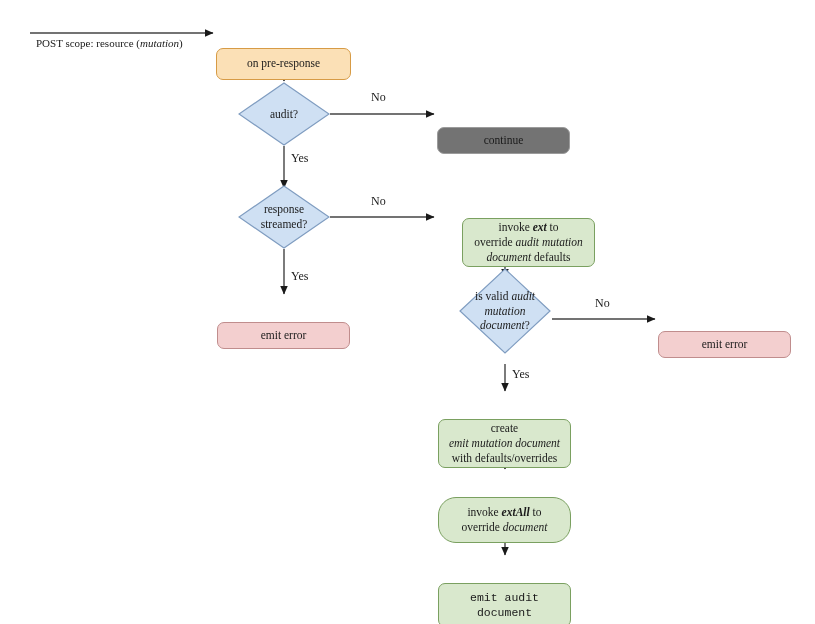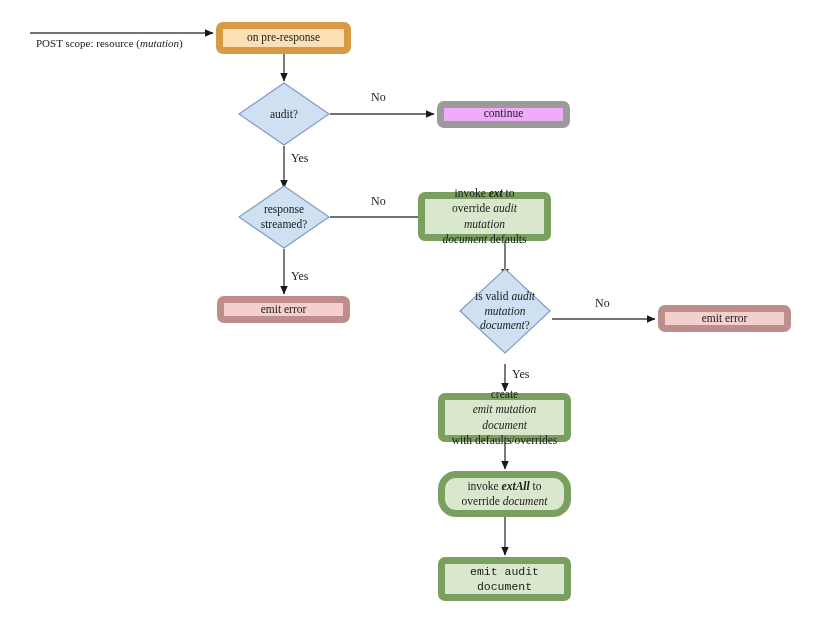--- a/index.html
+++ b/index.html
@@ -28,43 +28,43 @@
     position: absolute;
     box-sizing: border-box;
     display: flex;
     align-items: center;
     justify-content: center;
     text-align: center;
     font-size: 11.5px;
     line-height: 1.32;
     color: #1a1a1a;
     border-radius: 7px;
-    border: 7px solid #3b82f6;
+    border: 1px solid #3b82f6;
     background: #f4f4f4;
+    margin-top: 26px;
   }
   .node .txt {
     padding: 0 6px;
     white-space: pre-line;
   }
   .node.orange {
     background: #fbe0b6;
     border-color: #d79b45;
   }
   .node.green {
     background: #d9e8cd;
     border-color: #7aa060;
   }
   .node.red {
     background: #f3cfcf;
     border-color: #c08d8d;
   }
   .node.gray {
-    background: #f0abfc;
+    background: #737373;
     border-color: #9b9b9b;
-    align-items: flex-end;
   }
   
   .diamond {
     position: absolute;
     display: flex;
     align-items: center;
     justify-content: center;
   }
   .diamond .dshape {
     position: absolute;
@@ -158,21 +158,21 @@
     <svg class="dshape" viewBox="0 0 92 64" xmlns="http://www.w3.org/2000/svg">
       <polygon points="46,1 91,32 46,63 1,32" fill="#cfe0f3" stroke="#7f9cc0" stroke-width="1.2"></polygon>
     </svg>
     <span class="dlabel">response<br>streamed?</span>
   </div>
 
   <div class="node red" style="left:217px; top:296px; width:133px; height:27px;">
     <span class="txt">emit error</span>
   </div>
 
-  <div class="node green" style="left:418px; top:192px; width:133px; height:49px;">
+  <div class="node green" style="left:462px; top:192px; width:133px; height:49px;">
     <span class="txt">invoke <span class="bi">ext</span> to<br>override <i>audit mutation<br>document</i> defaults</span>
   </div>
 
   <div class="diamond" style="left:459px; top:268px; width:92px; height:86px;justify-content:center;">
     <svg class="dshape" viewBox="0 0 92 86" xmlns="http://www.w3.org/2000/svg">
       <polygon points="46,1 91,43 46,85 1,43" fill="#cfe0f3" stroke="#7f9cc0" stroke-width="1.2"></polygon>
     </svg>
     <span class="dlabel">is valid <i>audit<br>mutation<br>document</i>?</span>
   </div>
 

